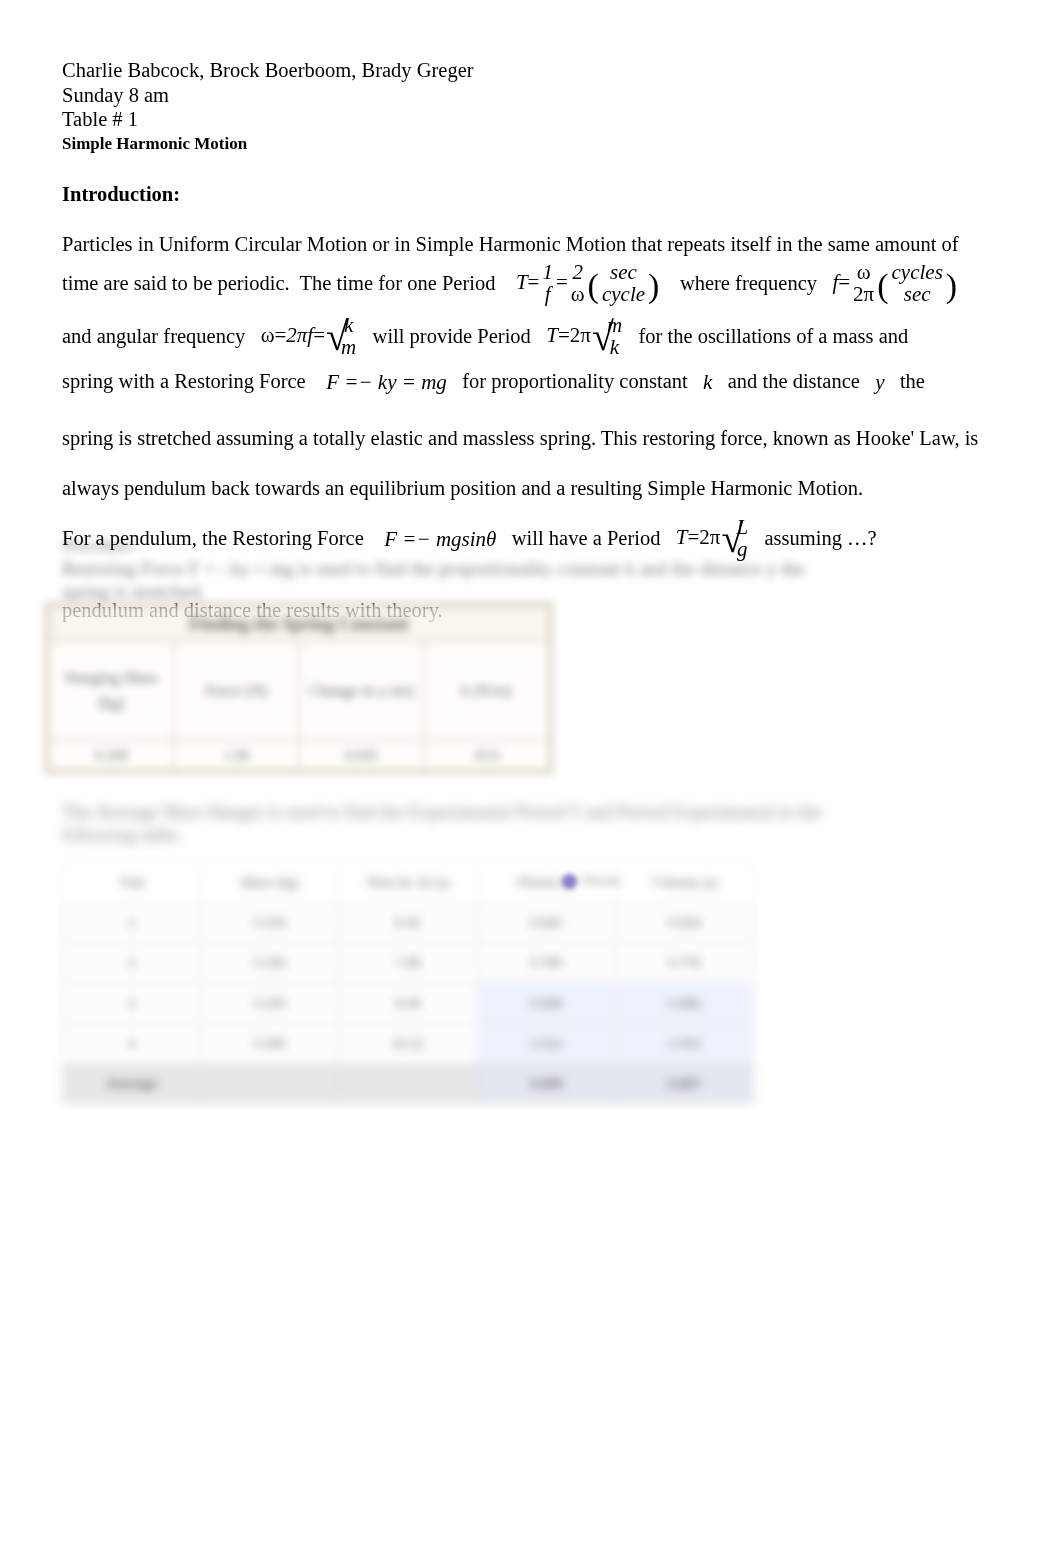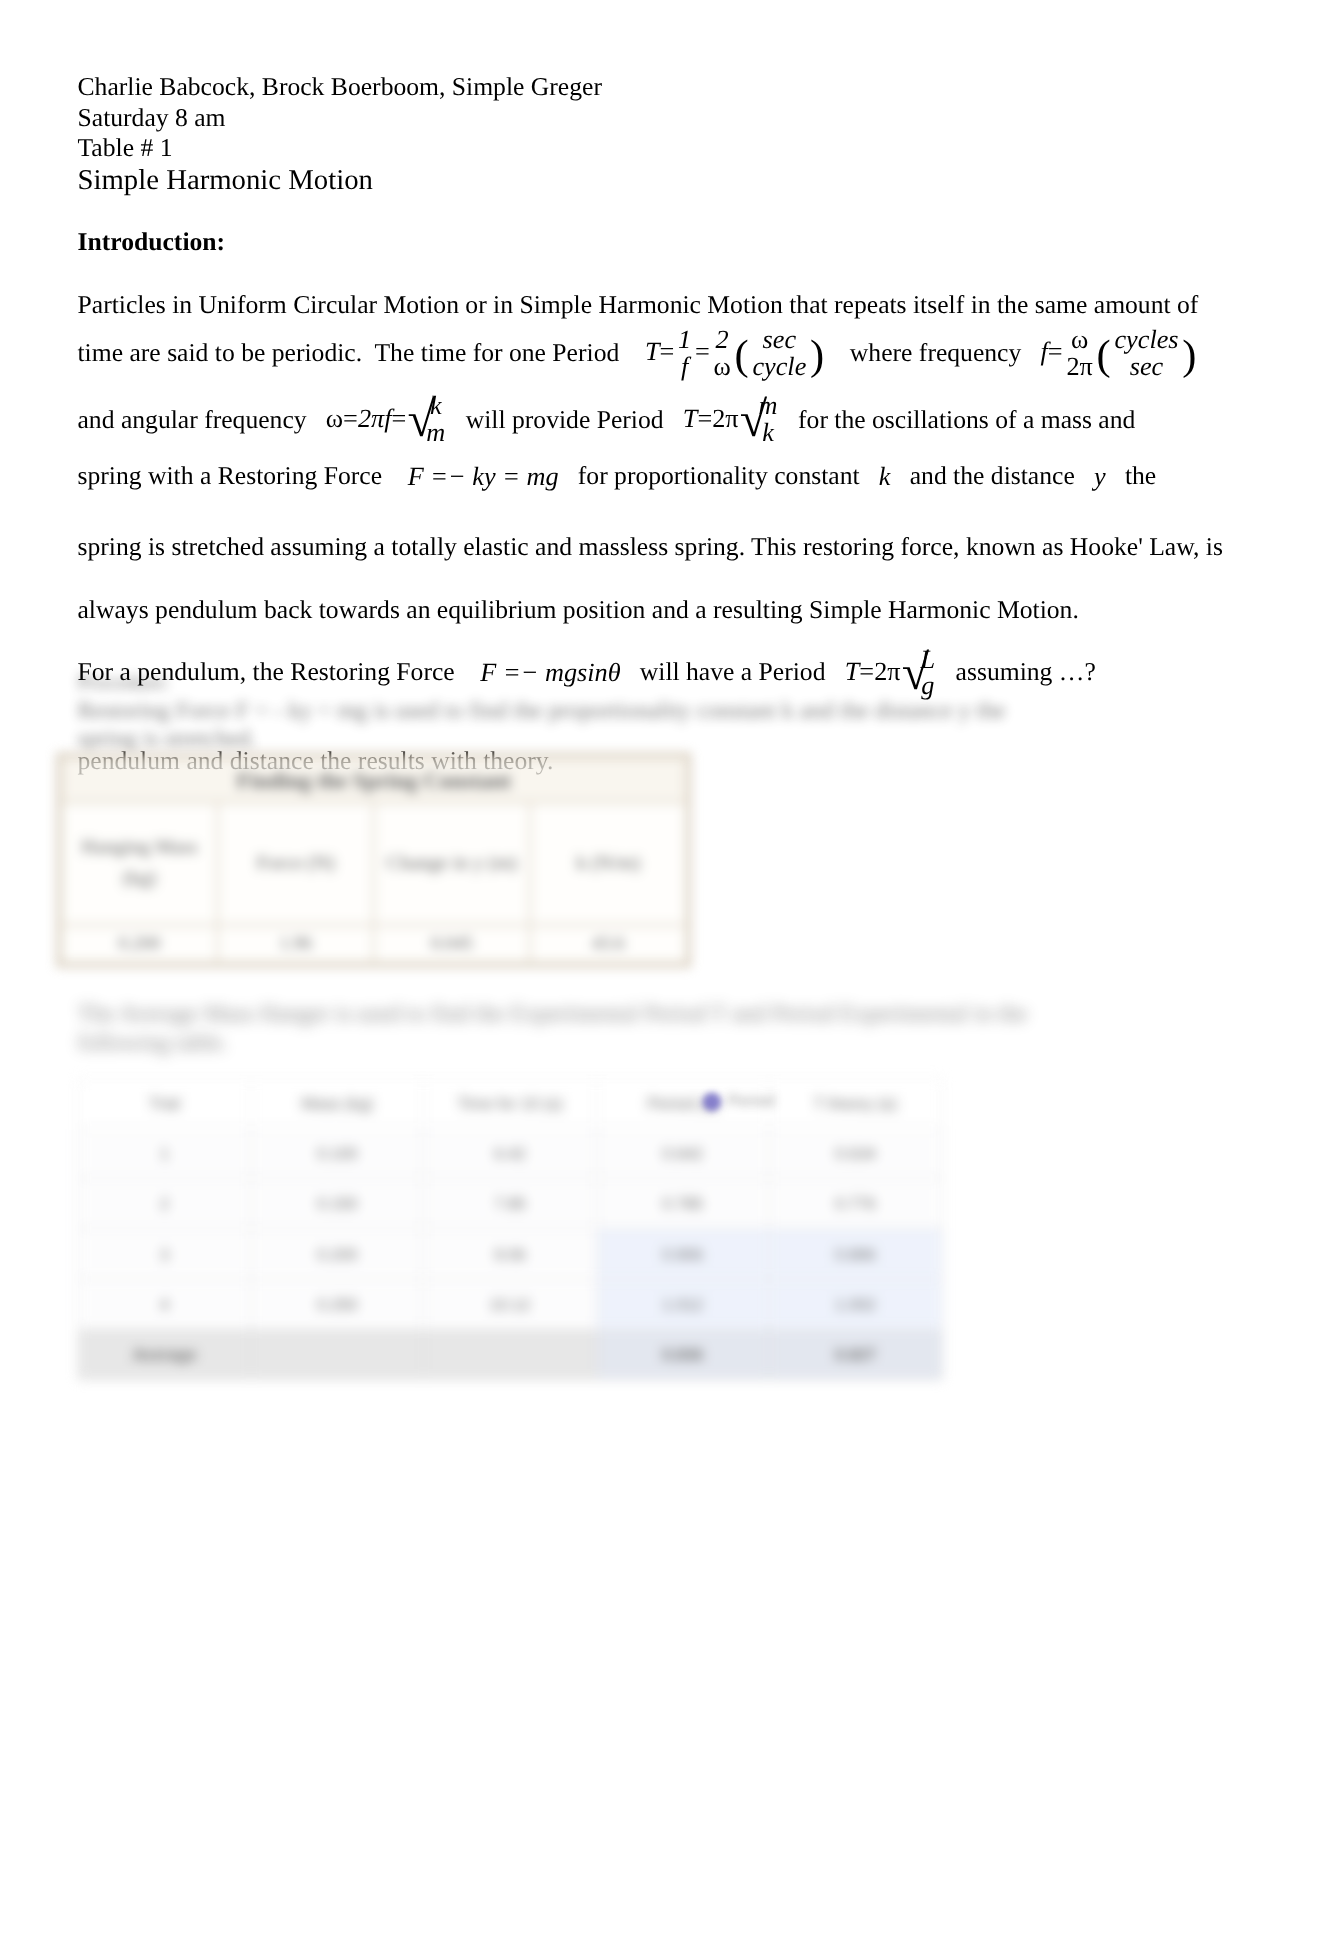--- a/index.html
+++ b/index.html
@@ -31,23 +31,23 @@
     width: 940px;
   }
 
   
   .hdr-line {
     font-size: 20.5px;
     line-height: 24.5px;
     white-space: pre;
   }
   .hdr-title {
-    font-size: 23px;
+    font-size: 17px;
     line-height: 24.5px;
-    font-weight: normal;
+    font-weight: bold;
   }
 
   .gap-1 { height: 26px; }
 
   .section-head {
     font-size: 20.5px;
     line-height: 24px;
     font-weight: bold;
   }
 
@@ -244,22 +244,22 @@
     white-space: nowrap;
   }
 </style>
 </head>
 <body>
 
 <div class="page">
 
   <div class="content">
 
-    <div class="hdr-line">Charlie Babcock, Brock Boerboom, Simple Greger</div>
-    <div class="hdr-line">Saturday 8 am</div>
+    <div class="hdr-line">Charlie Babcock, Brock Boerboom, Brady Greger</div>
+    <div class="hdr-line">Sunday 8 am</div>
     <div class="hdr-line">Table # 1</div>
     <div class="hdr-title">Simple Harmonic Motion</div>
 
     <div class="gap-1"></div>
 
     <div class="section-head">Introduction:</div>
 
     <div class="para tight">Particles in Uniform Circular Motion or in Simple Harmonic Motion that repeats itself in the same amount of</div>
 
     <div class="para loose">

